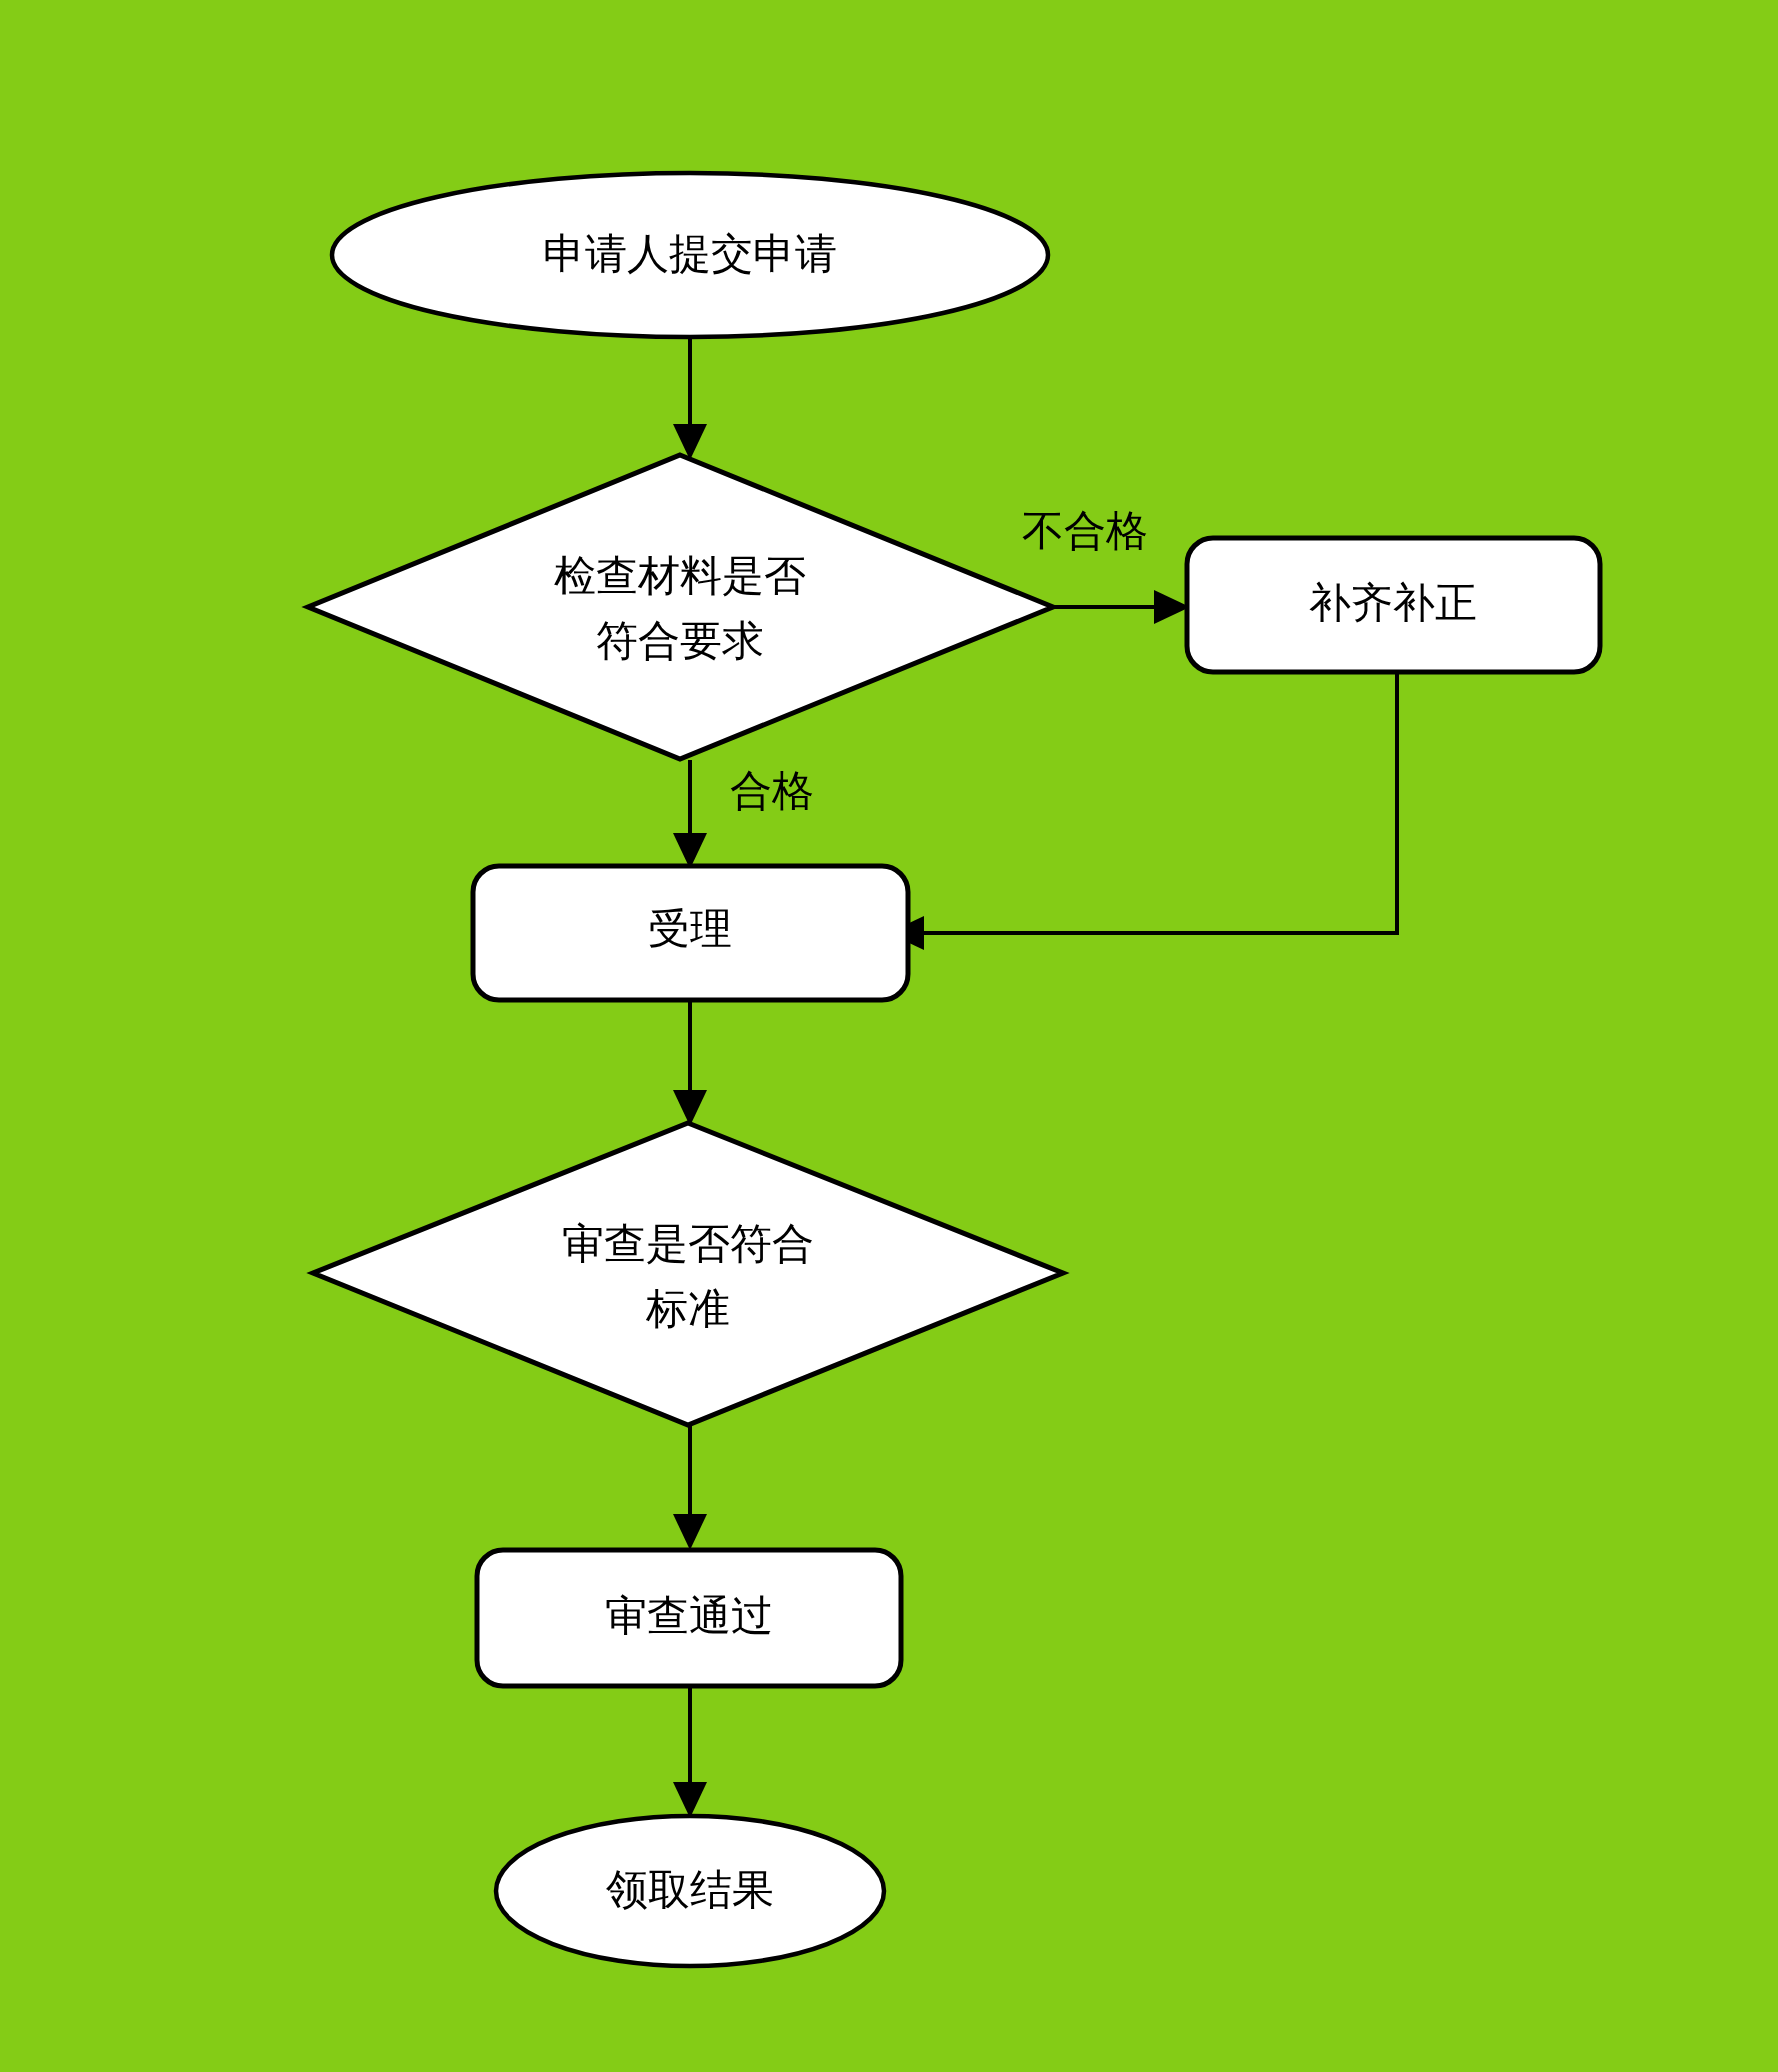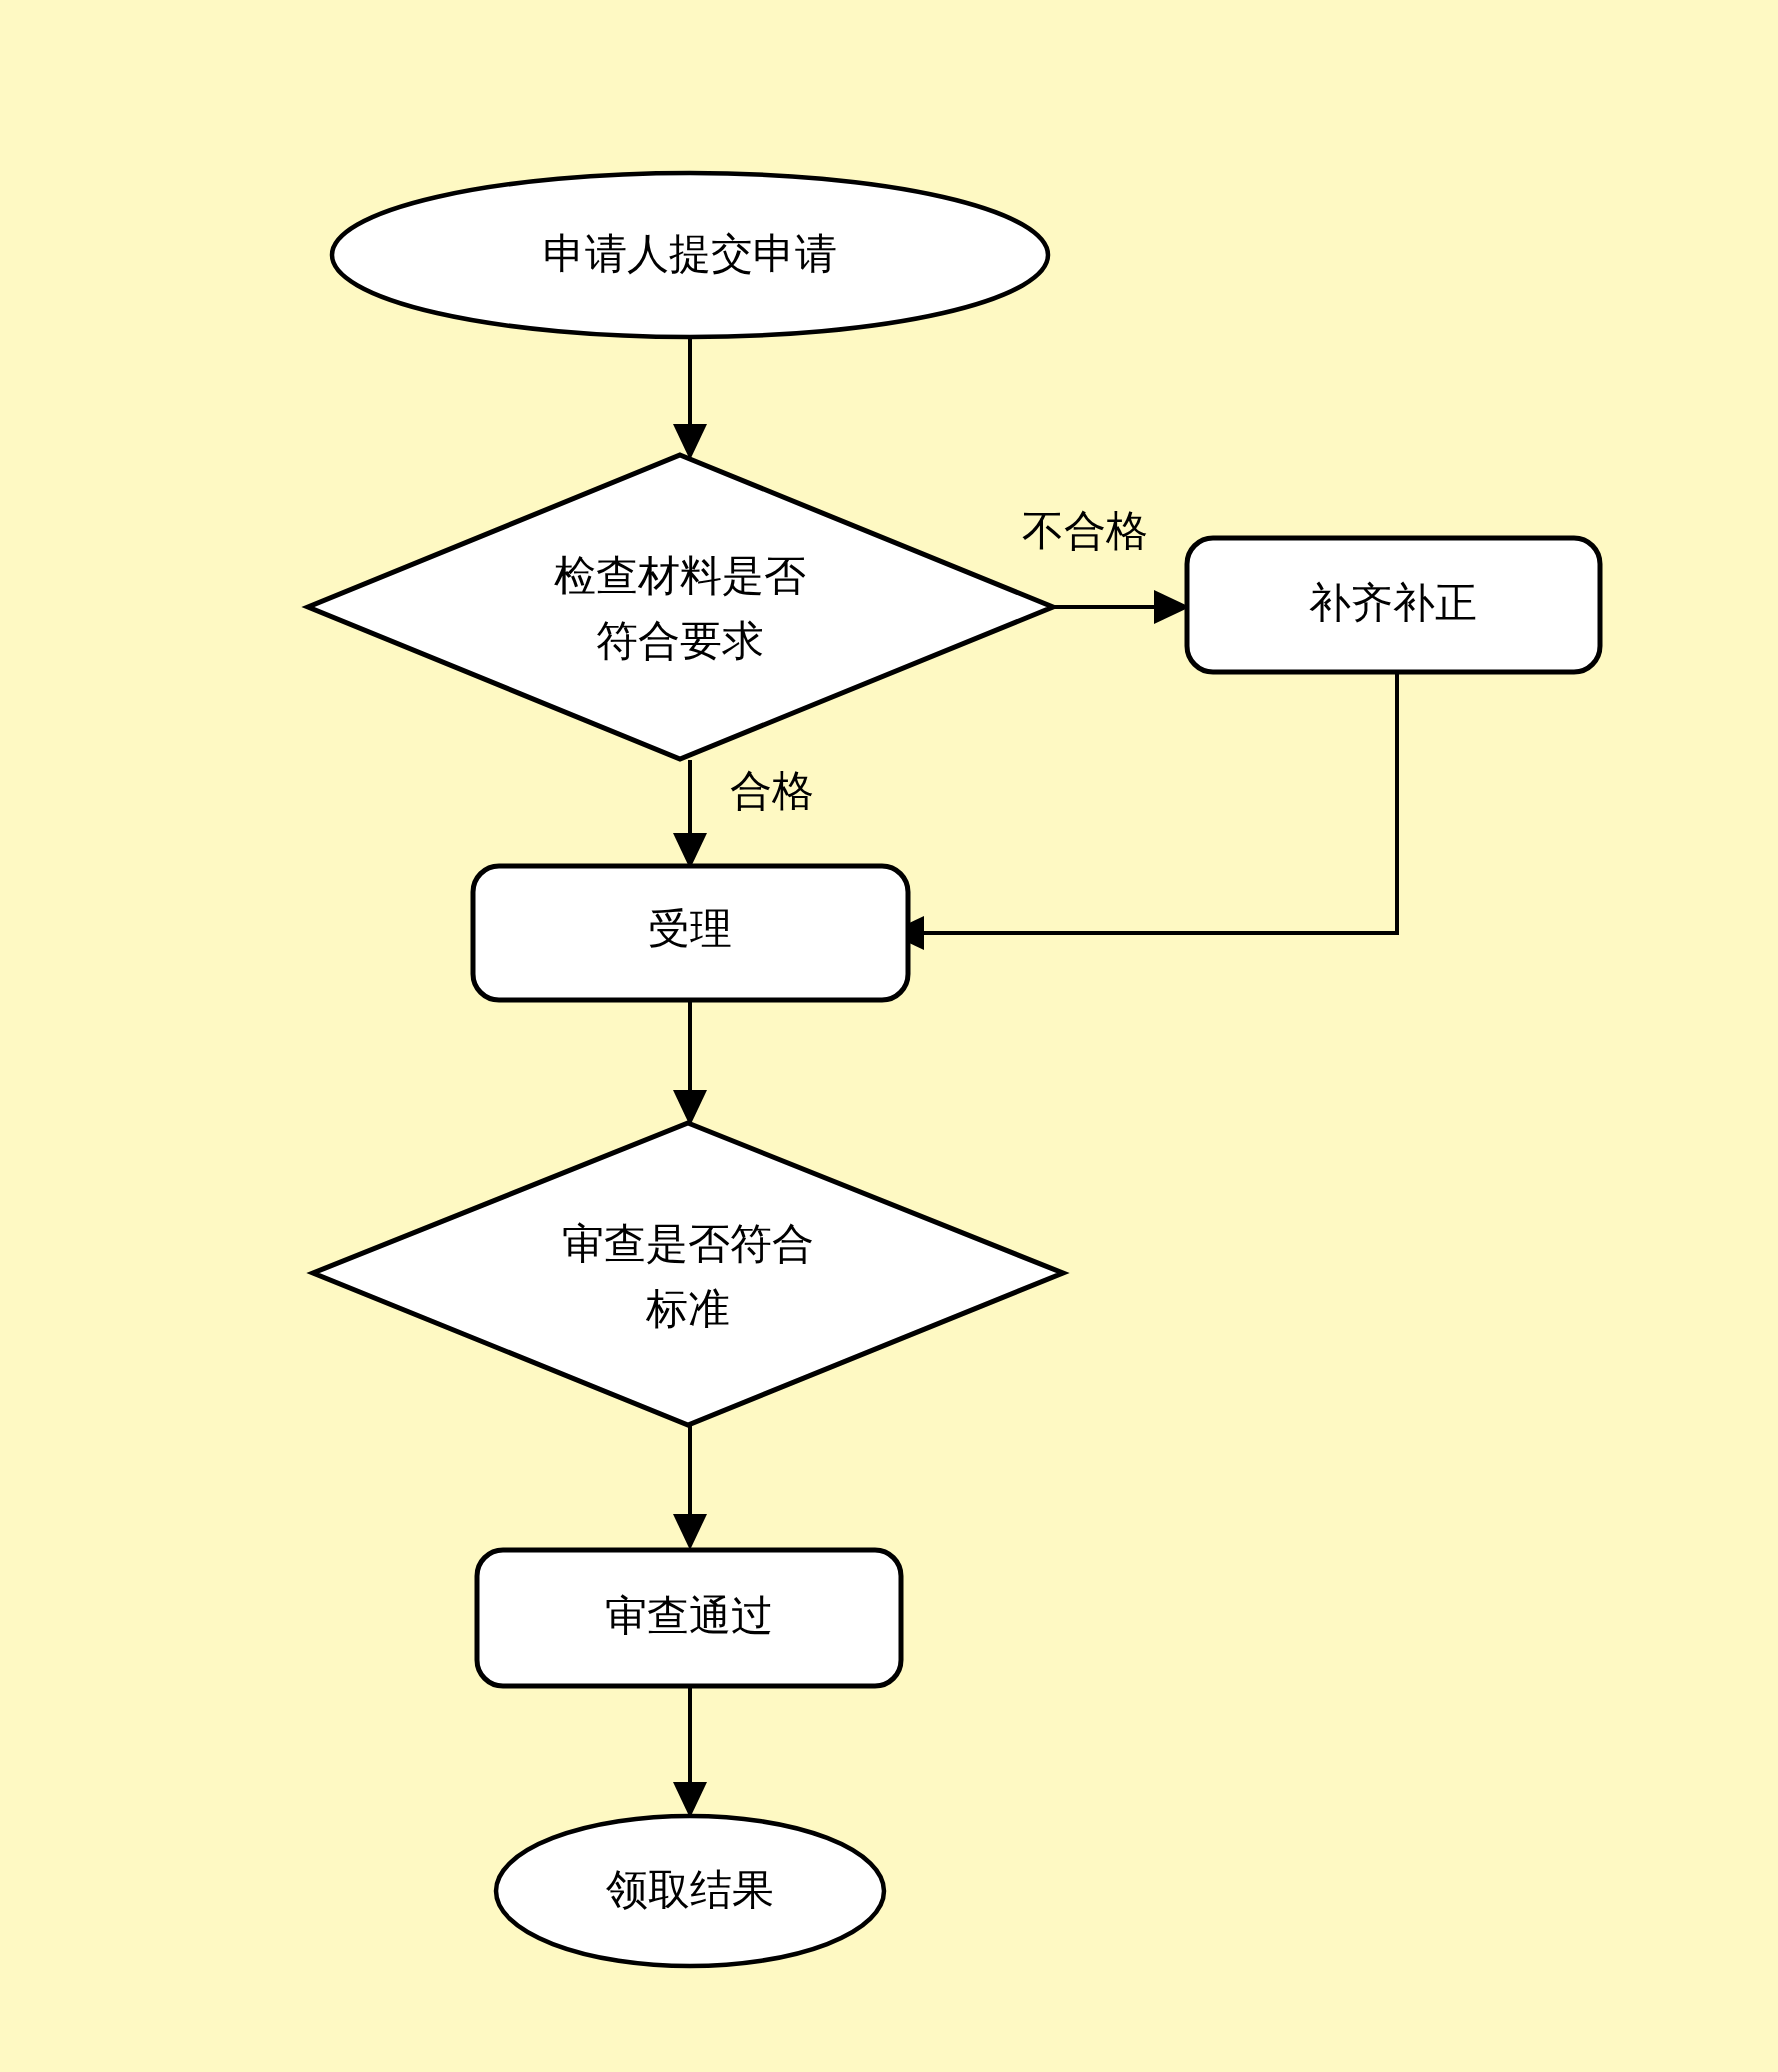--- a/index.html
+++ b/index.html
@@ -8,21 +8,21 @@
     padding: 0;
     background: #ffffff;
   }
   body {
     font-family: "Liberation Serif", "DejaVu Serif", serif;
   }
   #flow-root {
     position: relative;
     width: 1778px;
     height: 2072px;
-    background: #fef9c3;
+    background: #84cc16;
     overflow: hidden;
   }
   svg#flow-svg {
     position: absolute;
     left: 0;
     top: 0;
     width: 1778px;
     height: 2072px;
     display: block;
   }

